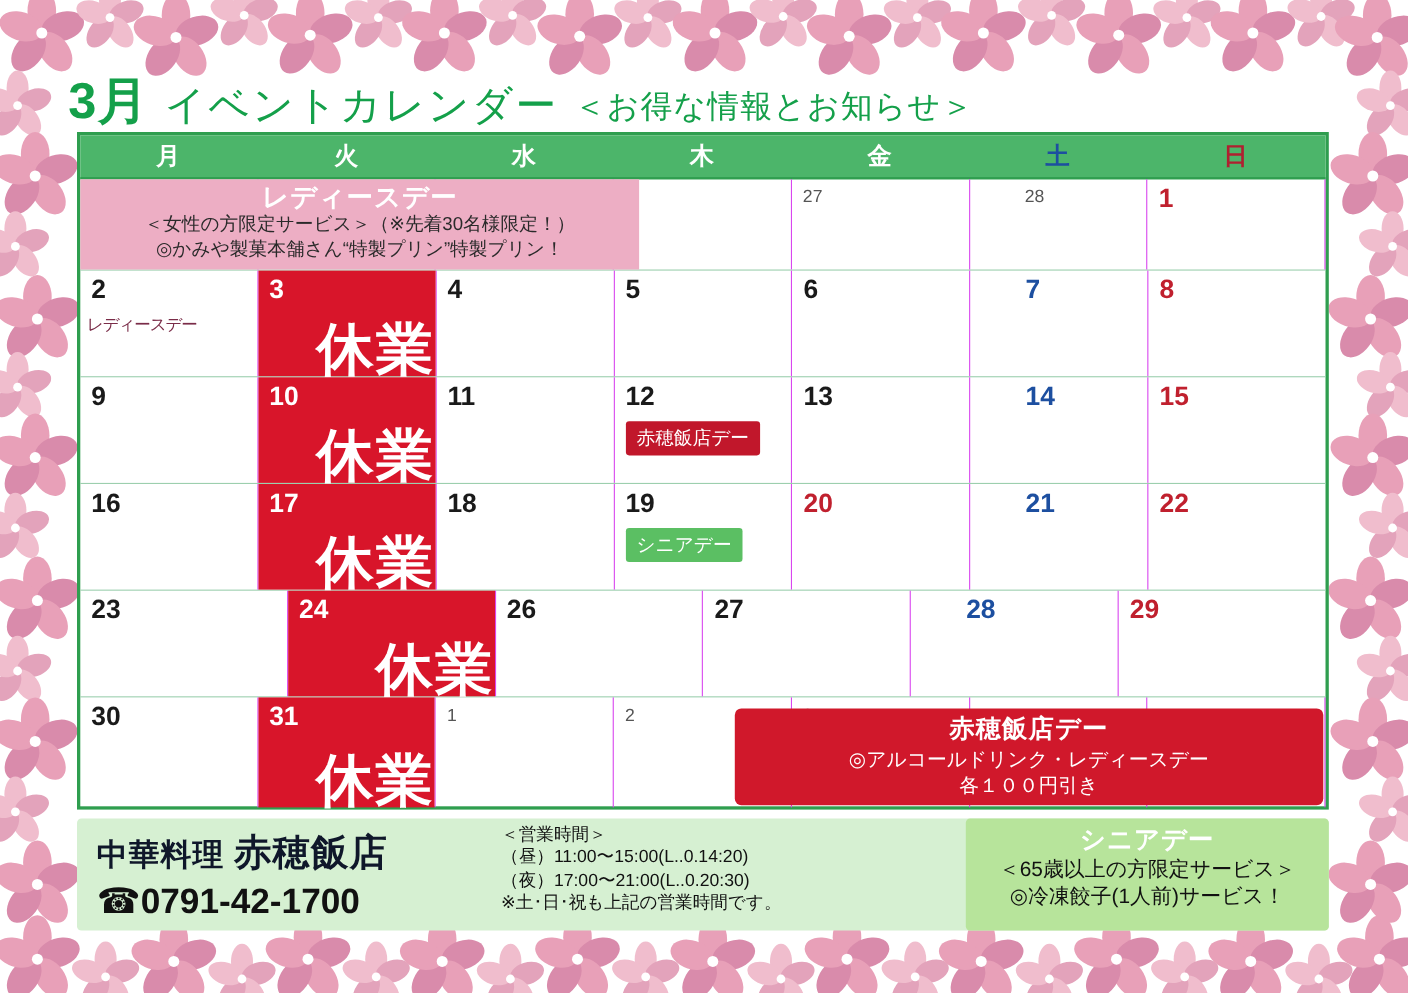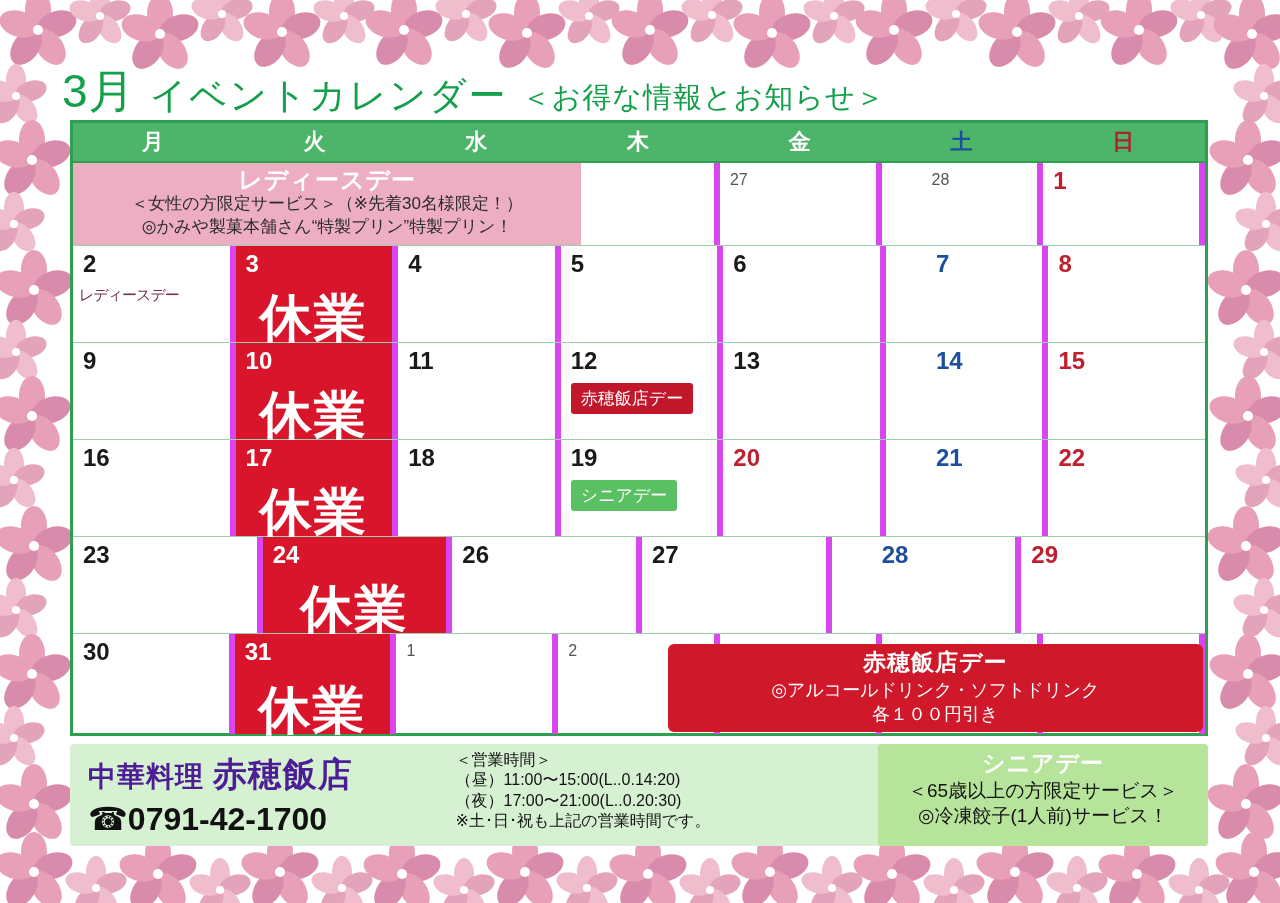--- a/index.html
+++ b/index.html
@@ -18,21 +18,21 @@
   .inner{
     position:absolute;
     left:62px;top:52px;width:1156px;height:800px;
   }
   
   .titlebar{
     position:absolute;left:0;top:0;width:100%;height:62px;
     display:flex;align-items:flex-end;gap:14px;
   }
   .t-month{
-    color:#14a04a;font-weight:normal;font-size:46px;line-height:1;
+    color:#14a04a;font-weight:bold;font-size:46px;line-height:1;
     letter-spacing:1px;
     margin-top:12px;
   }
   .t-main{
     color:#14a04a;font-size:37px;line-height:1;letter-spacing:2px;
   }
   .t-sub{
     color:#14a04a;font-size:29px;line-height:1;letter-spacing:1px;
     padding-bottom:2px;
   }
@@ -52,40 +52,40 @@
     color:#ffffff;font-size:22px;font-weight:bold;letter-spacing:2px;
   }
   .dow.sat{color:#1d4fa0;}
   .dow.sun{color:#b02030;}
   .week{
     display:flex;height:96px;border-bottom:1px solid #9ccfae;
     position:relative;
   }
   .week:last-child{border-bottom:none;}
   .cell{
-    flex:1 1 0;border-right:6px solid #d946ef;position:relative;
+    flex:1 1 0;border-right:1px solid #d946ef;position:relative;
     box-sizing:border-box;
   }
   .cell:last-child{border-right:none;}
   .daynum{
     position:absolute;left:10px;top:4px;font-size:24px;color:#1a1a1a;
     font-weight:600;
   }
   .daynum.sat{color:#1d4fa0;margin-left:40px;}
   .daynum.sun{color:#c0202e;}
   .daynum.red{color:#c0202e;}
   .daynum.small{font-size:16px;color:#555;font-weight:400;top:8px;}
   
   .closed-block{
     position:absolute;left:0;top:0;width:100%;height:100%;
     background:#d8152a;
   }
   .closed-text{
     position:absolute;left:0;right:0;bottom:-2px;
-    text-align:center;color:#ffffff;font-size:52px;font-weight:bold;
+    text-align:right;color:#ffffff;font-size:52px;font-weight:bold;
     letter-spacing:2px;line-height:1;
   }
   .closed-num{
     position:absolute;left:10px;top:4px;font-size:24px;color:#ffffff;
     font-weight:600;z-index:3;
   }
   
   .ladies-banner{
     position:absolute;left:0;top:0;width:44.9%;height:100%;
     background:#edaec4;box-sizing:border-box;
@@ -120,21 +120,21 @@
   
   .footer{
     position:absolute;left:8px;top:692px;width:1138px;height:102px;
     background:#d6f0d2;border-radius:4px;display:flex;
     box-sizing:border-box;
   }
   .f-left{
     width:33%;box-sizing:border-box;padding:8px 0 0 18px;
   }
   .f-shop{
-    font-size:28px;font-weight:bold;color:#4c1d95;letter-spacing:1px;
+    font-size:28px;font-weight:bold;color:#0f172a;letter-spacing:1px;
   }
   .f-shop .big{font-size:34px;}
   .f-tel{
     font-size:32px;font-weight:bold;color:#111;letter-spacing:0px;
     margin-top:2px;
   }
   .f-mid{
     width:38%;box-sizing:border-box;padding:6px 0 0 10px;
     font-size:16px;line-height:1.28;color:#111;
   }
@@ -409,21 +409,21 @@
           <span class="daynum small">2</span>
         </div>
         <div class="cell">
           <span class="daynum small">3</span>
         </div>
         <div class="cell"></div>
         <div class="cell"></div>
 
         <div class="promo">
           <div class="promo-title">赤穂飯店デー</div>
-          <div class="promo-line">◎アルコールドリンク・ソフトドリンク</div>
+          <div class="promo-line">◎アルコールドリンク・レディースデー</div>
           <div class="promo-line">各１００円引き</div>
         </div>
       </div>
 
     </div>
 
     <div class="footer">
       <div class="f-left">
         <div class="f-shop">
           <span>中華料理</span>

